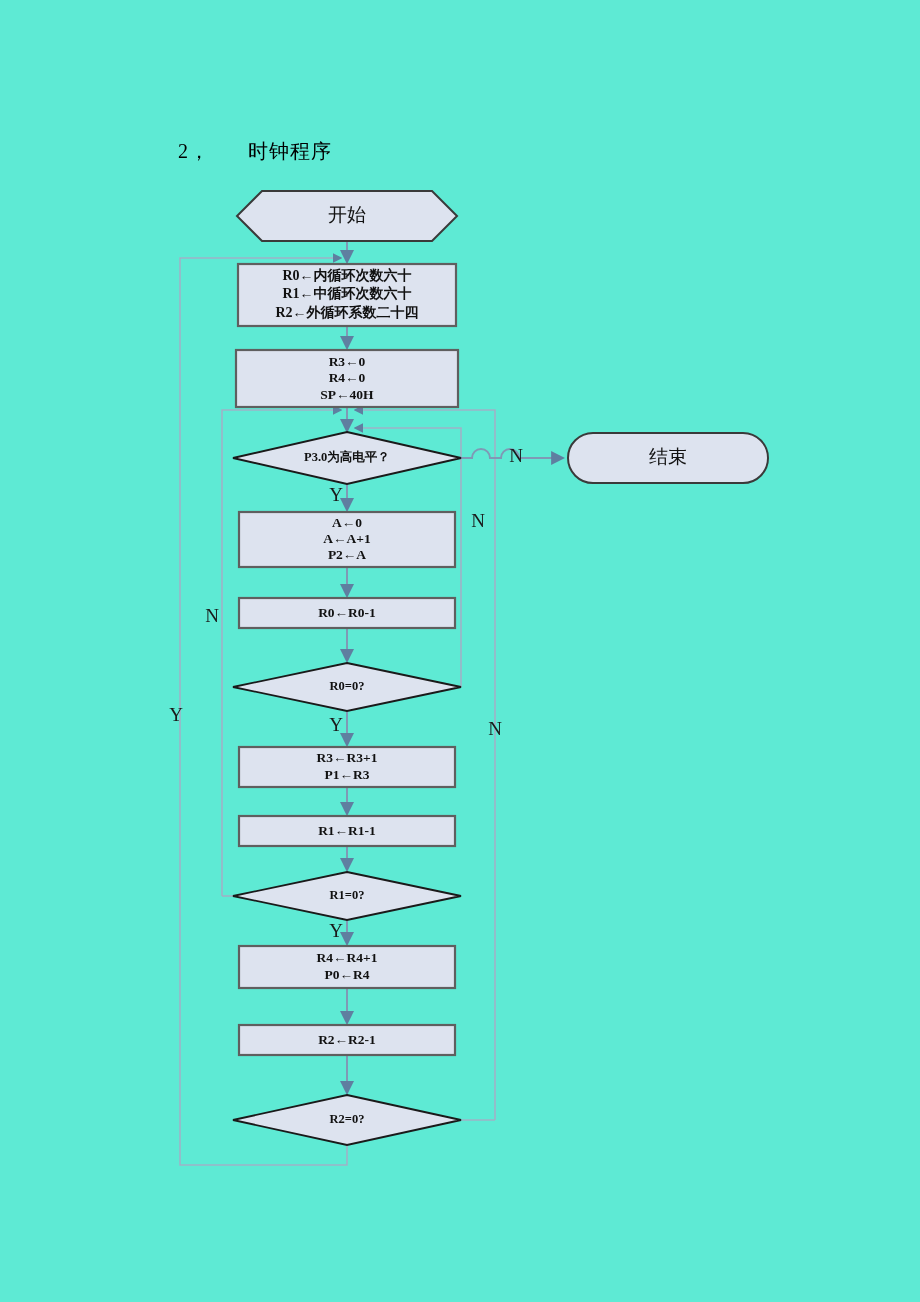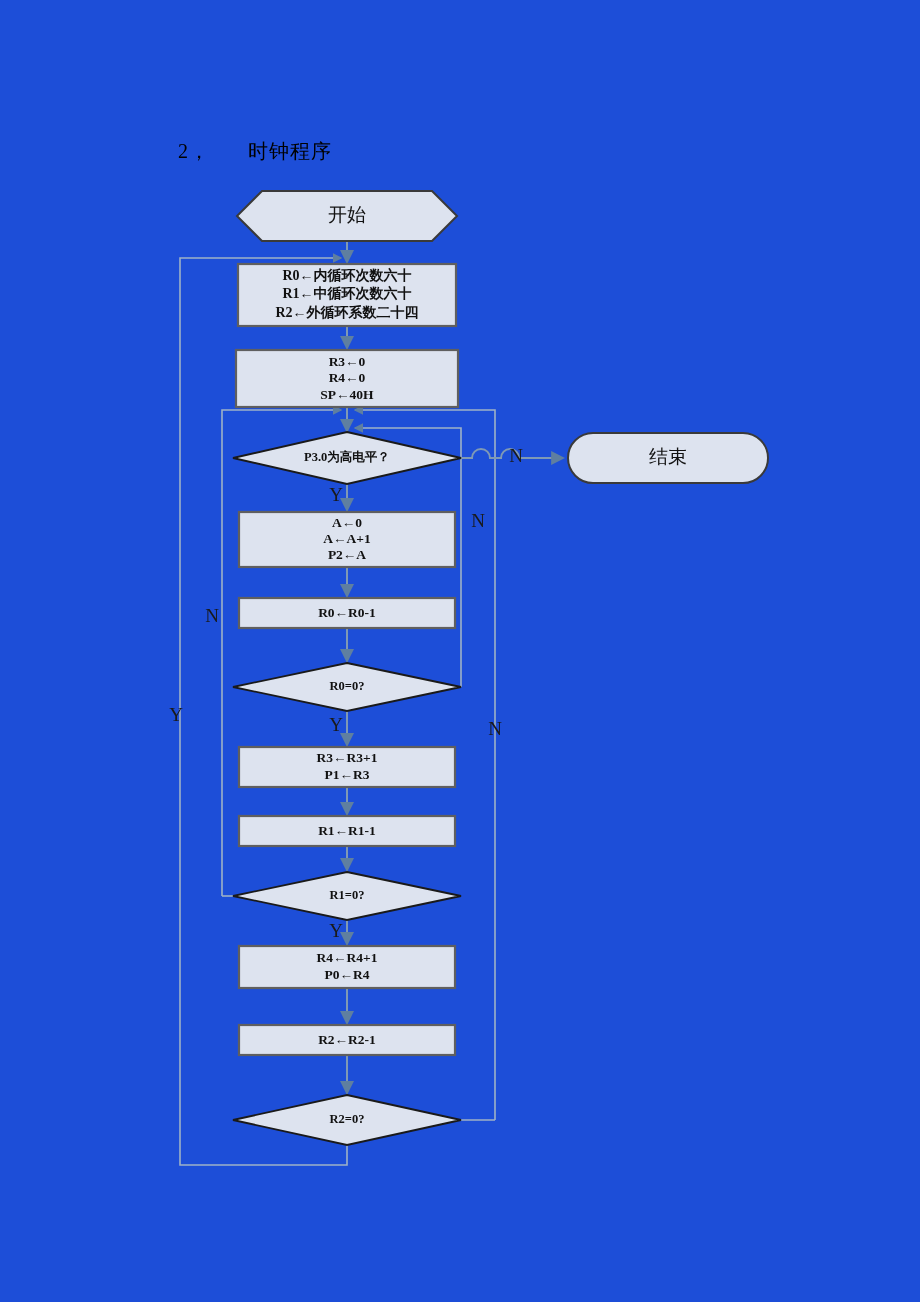--- a/index.html
+++ b/index.html
@@ -12,21 +12,21 @@
     height: 1302px;
     position: relative;
     font-family: "Liberation Serif", "DejaVu Serif", serif;
     overflow: hidden;
   }
   #page {
     position: absolute;
     left: 0; top: 0;
     width: 920px;
     height: 1302px;
-    background: #1d4ed8;
+    background: #5eead4;
   }
   .heading {
     position: absolute;
     left: 178px;
     top: 138px;
     font-family: "Liberation Serif", "DejaVu Serif", serif;
     font-size: 20px;
     color: #000000;
     letter-spacing: 1px;
     white-space: pre;

